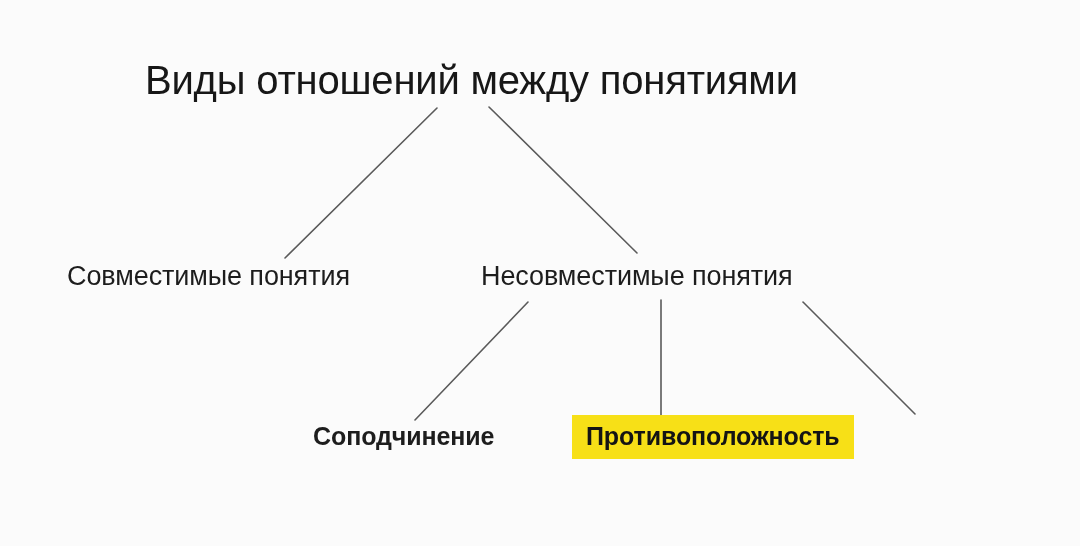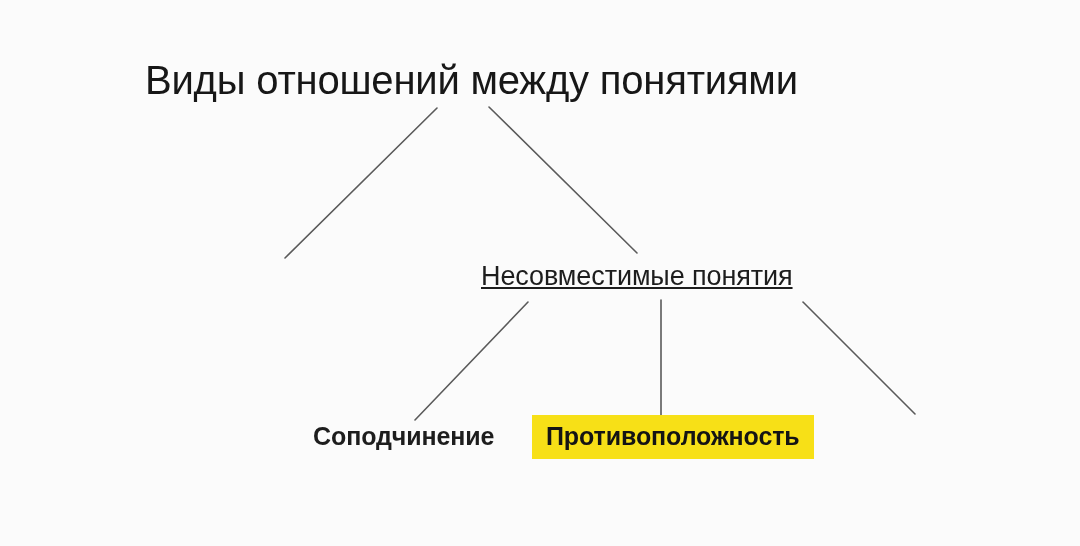--- a/index.html
+++ b/index.html
@@ -58,26 +58,27 @@
     font-weight: 700;
     letter-spacing: -0.1px;
     color: #1d1d1d;
   }
 
   .node-highlight {
     background: #f7e017;
     padding: 9px 14px 10px 14px;
     border-radius: 0;
     color: #141414;
+    margin-left: 40px;
   }
 
   
   #node-root        { left: 145px; top: 60px; }
   #node-compatible  { left: 67px;  top: 263px; }
-  #node-incompatible{ left: 481px; top: 263px; text-decoration: underline; }
+  #node-incompatible{ left: 481px; top: 263px; }
   #node-subordination { left: 313px; top: 424px; }
   #node-opposition  { left: 532px; top: 415px; }
   #node-contradiction { left: 831px; top: 424px; }
 </style>
 </head>
 <body style="background: rgb(251, 251, 251);">
 
 <div id="diagram-canvas" style="background: rgb(251, 251, 251);">
 
   <svg id="connector-layer" viewBox="0 0 1080 546" width="1080" height="546" xmlns="http://www.w3.org/2000/svg">
@@ -88,20 +89,21 @@
 
     <line x1="528" y1="302" x2="415" y2="420" stroke="#5a5a5a" stroke-width="1.6" stroke-linecap="round"></line>
 
     <line x1="661" y1="300" x2="661" y2="417" stroke="#5a5a5a" stroke-width="1.6" stroke-linecap="round"></line>
 
     <line x1="803" y1="302" x2="915" y2="414" stroke="#5a5a5a" stroke-width="1.6" stroke-linecap="round"></line>
   </svg>
 
   <div class="node node-title" id="node-root">Виды отношений между понятиями</div>
 
+  <div class="node node-level2" id="node-compatible">Совместимые понятия</div>
 
   <div class="node node-level2" id="node-incompatible">Несовместимые понятия</div>
 
   <div class="node node-level3" id="node-subordination">Соподчинение</div>
 
   <div class="node node-level3 node-highlight" id="node-opposition" style="background: rgb(247, 224, 23);">Противоположность</div>
 
 
 </div>
 

